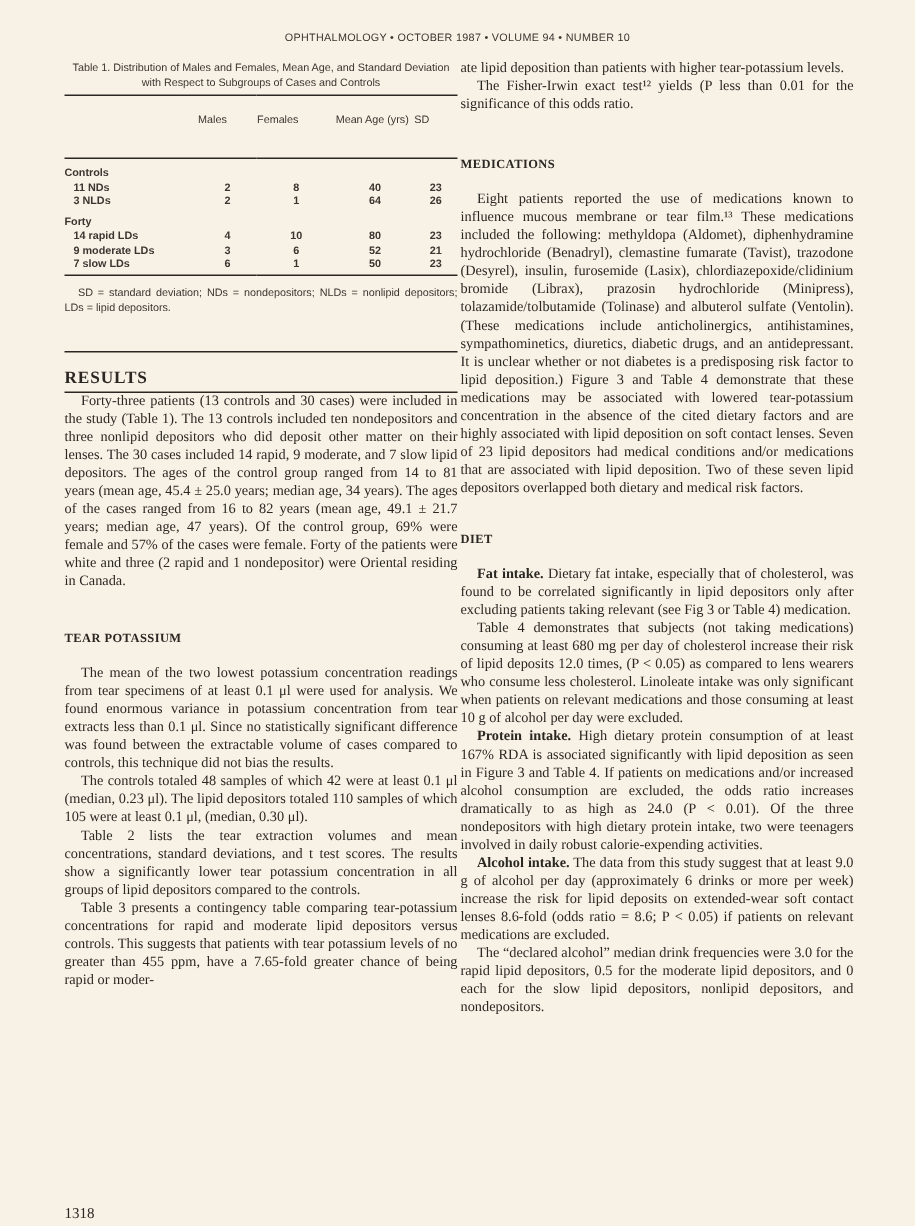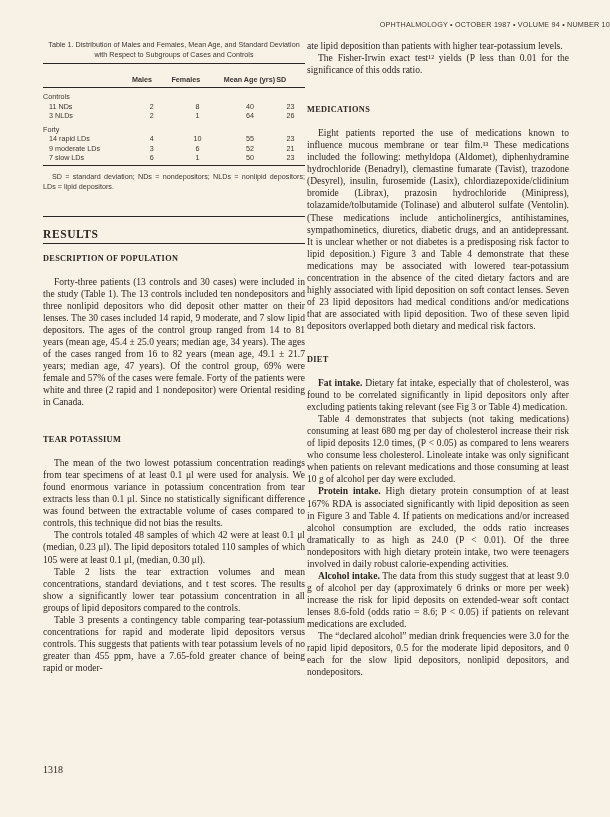--- a/index.html
+++ b/index.html
@@ -5,21 +5,21 @@
   html, body { margin: 0; padding: 0; }
   body {
     width: 610px; height: 817px; overflow: hidden;
     background: #f8f2e6;
     font-family: "Liberation Serif", serif;
     color: #2a2622;
     position: relative;
   }
   .header {
     position: absolute; top: 20px; left: 0; width: 610px;
-    text-align: right;
+    text-align: center;
     font-family: "Liberation Sans", sans-serif;
     font-size: 7.2px; letter-spacing: 0.2px; color: #3a3530;
   }
   .col {
     position: absolute; top: 40px; width: 262px;
     font-size: 9.55px; line-height: 12.05px; text-align: justify;
   }
   .col.left { left: 43px; }
   .col.right { left: 307px; width: 262px; }
   p { margin: 0; text-indent: 11px; }
@@ -28,22 +28,22 @@
     font-family: "Liberation Sans", sans-serif;
     font-size: 7.2px; line-height: 10px; text-align: center;
     color: #3a3530; margin: 0 2px 3px;
   }
   table.t1 {
     width: 100%; border-collapse: collapse;
     font-family: "Liberation Sans", sans-serif; font-size: 7.2px; color: #3a3530;
   }
   table.t1 thead tr.top th { border-top: 1.5px solid #2a2622; padding-top: 8px; }
   table.t1 th { font-weight: normal; vertical-align: bottom; padding: 0 0 3px; line-height: 9px; }
-  table.t1 thead tr.hdr th { border-bottom: 0.8px solid #2a2622; padding-bottom: 3px; font-weight: bold; }
-  table.t1 td { padding: 0; line-height: 9.5px; }
+  table.t1 thead tr.hdr th { border-bottom: 0.8px solid #2a2622; padding-bottom: 21px; }
+  table.t1 td { padding: 0; line-height: 9.5px; font-weight: bold; }
   table.t1 td.n { text-align: center; }
   table.t1 td.n.r, table.t1 th.r { }
   table.t1 tr.group td { padding-top: 4px; }
   table.t1 tr.last td { border-bottom: 1.5px solid #2a2622; padding-bottom: 2px; }
   td.indent { padding-left: 6px !important; }
   .footnote {
     font-family: "Liberation Sans", sans-serif; font-size: 7.2px; line-height: 10px;
     color: #3a3530; margin-top: 6px; text-align: justify; text-indent: 9px;
   }
   .results-head {
@@ -51,21 +51,21 @@
     padding: 11px 0 3px; font-weight: bold; font-size: 11.5px; letter-spacing: 0.6px;
   }
   h3 {
     margin: 0; font-size: 8.3px; font-weight: bold; letter-spacing: 0.3px;
   }
   .sec { margin-top: 14px; margin-bottom: 11px; }
   .sec.first { margin-top: 9px; }
   .right .sec { margin-top: 28px; }
   b.run { font-weight: bold; }
   .folio {
-    position: absolute; left: 43px; top: 764px; font-size: 10px; color: #2a2622;
+    position: absolute; left: 43px; top: 804px; font-size: 10px; color: #2a2622;
   }
 </style>
 </head>
 <body>
 
 <div class="header">OPHTHALMOLOGY • OCTOBER 1987 • VOLUME 94 • NUMBER 10</div>
 
 <div class="col left">
   <div class="table-title">Table 1. Distribution of Males and Females, Mean Age, and Standard Deviation with Respect to Subgroups of Cases and Controls</div>
   <table class="t1">
@@ -99,21 +99,21 @@
         <td class="n">64</td>
         <td class="n r">26</td>
       </tr>
       <tr class="group">
           <td colspan="5">Forty</td>
         </tr>
       <tr>
         <td class="indent">14 rapid LDs</td>
         <td class="n">4</td>
         <td class="n">10</td>
-        <td class="n">55</td>
+        <td class="n">80</td>
         <td class="n r">23</td>
       </tr>
       <tr>
         <td class="indent">9 moderate LDs</td>
         <td class="n">3</td>
         <td class="n">6</td>
         <td class="n">52</td>
         <td class="n r">21</td>
       </tr>
       <tr class="last">
@@ -122,23 +122,20 @@
         <td class="n">1</td>
         <td class="n">50</td>
         <td class="n r">23</td>
       </tr>
     </tbody>
   </table>
   <div class="footnote">SD = standard deviation; NDs = nondepositors; NLDs = nonlipid depositors; LDs = lipid depositors.</div>
 
   <div class="results-head">RESULTS</div>
 
-  <div class="sec first">
-      <h3>DESCRIPTION OF POPULATION</h3>
-    </div>
   <p>Forty-three patients (13 controls and 30 cases) were included in the study (Table 1). The 13 controls included ten nondepositors and three nonlipid depositors who did deposit other matter on their lenses. The 30 cases included 14 rapid, 9 moderate, and 7 slow lipid depositors. The ages of the control group ranged from 14 to 81 years (mean age, 45.4 ± 25.0 years; median age, 34 years). The ages of the cases ranged from 16 to 82 years (mean age, 49.1 ± 21.7 years; median age, 47 years). Of the control group, 69% were female and 57% of the cases were female. Forty of the patients were white and three (2 rapid and 1 nondepositor) were Oriental residing in Canada.</p>
 
   <div class="sec" style="margin-top:26px">
       <h3>TEAR POTASSIUM</h3>
     </div>
   <p>The mean of the two lowest potassium concentration readings from tear specimens of at least 0.1 μl were used for analysis. We found enormous variance in potassium concentration from tear extracts less than 0.1 μl. Since no statistically significant difference was found between the extractable volume of cases compared to controls, this technique did not bias the results.</p>
   <p>The controls totaled 48 samples of which 42 were at least 0.1 μl (median, 0.23 μl). The lipid depositors totaled 110 samples of which 105 were at least 0.1 μl, (median, 0.30 μl).</p>
   <p>Table 2 lists the tear extraction volumes and mean concentrations, standard deviations, and t test scores. The results show a significantly lower tear potassium concentration in all groups of lipid depositors compared to the controls.</p>
   <p>Table 3 presents a contingency table comparing tear-potassium concentrations for rapid and moderate lipid depositors versus controls. This suggests that patients with tear potassium levels of no greater than 455 ppm, have a 7.65-fold greater chance of being rapid or moder-</p>
 </div>

